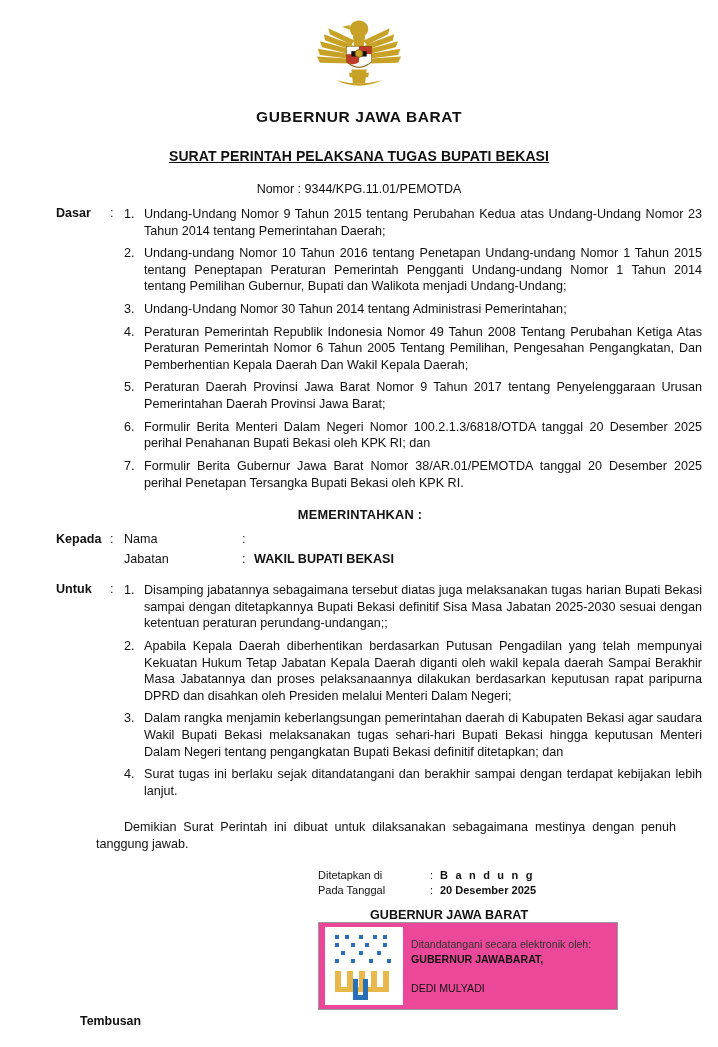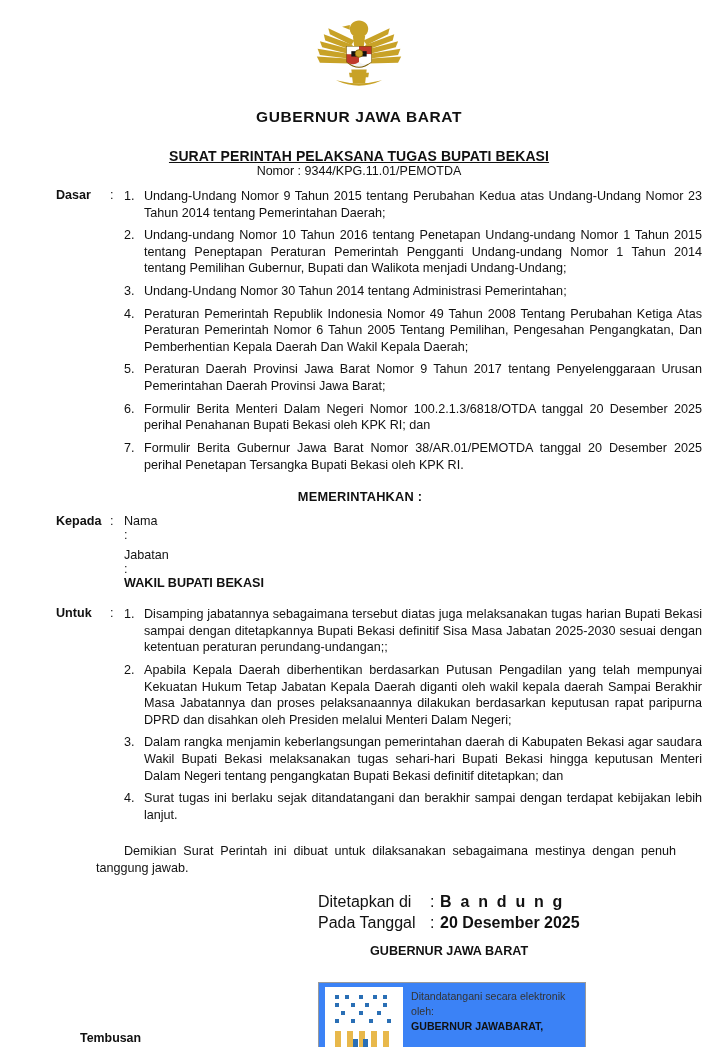--- a/index.html
+++ b/index.html
@@ -46,21 +46,21 @@
     text-align: center;
     font-weight: bold;
     font-size: 14px;
     text-decoration: underline;
     margin-top: 22px;
     letter-spacing: 0.1px;
   }
   .doc-number {
     text-align: center;
     font-size: 12.5px;
-    margin-top: 0;
+    margin-top: 18px;
   }
   
   .content {
     padding: 0 12px 0 14px;
     box-sizing: border-box;
   }
   .row {
     display: flex;
     align-items: flex-start;
     margin-top: 10px;
@@ -109,21 +109,20 @@
     letter-spacing: 0.2px;
   }
   
   .kepada-lines {
     font-size: 12.6px;
   }
   .kepada-line {
     display: flex;
     align-items: flex-start;
     margin-bottom: 6px;
-    flex-direction: column;
   }
   .kepada-line .k-key {
     width: 118px;
     flex: none;
   }
   .kepada-line .k-colon {
     width: 12px;
     flex: none;
   }
   .kepada-line .k-val {
@@ -140,21 +139,21 @@
     padding-right: 26px;
     text-indent: 28px;
   }
   
   .sig-block {
     margin-top: 16px;
     padding-left: 300px;
   }
   .sig-line {
     display: flex;
-    font-size: 16px;
+    font-size: 11px;
     margin-bottom: 3px;
   }
   .sig-line .s-key {
     width: 112px;
     flex: none;
   }
   .sig-line .s-colon {
     width: 10px;
     flex: none;
   }
@@ -166,29 +165,29 @@
     letter-spacing: 2.2px;
   }
   .sig-gov {
     font-size: 12.6px;
     font-weight: bold;
     margin-top: 12px;
     margin-left: 52px;
   }
   
   .esign {
-    margin-top: 24px;
+    margin-top: 0;
     margin-left: 0px;
-    width: 268px;
+    width: 300px;
     height: 88px;
     border: 1px solid #9a9a9a;
     display: flex;
     align-items: center;
     box-sizing: border-box;
-    background: #3b82f6;
+    background: #ec4899;
   }
   .esign .qr {
     width: 78px;
     height: 78px;
     margin: 0 8px 0 6px;
     flex: none;
     position: relative;
   }
   .esign .etxt {
     font-size: 10.6px;
@@ -196,21 +195,21 @@
   }
   .esign .etxt .e1 { color: #333; }
   .esign .etxt .e2 { font-weight: bold; }
   .esign .etxt .e3 {
     margin-top: 14px;
     font-weight: normal;
   }
   .footer-stub {
     position: absolute;
     left: 80px;
-    bottom: 2px;
+    bottom: 19px;
     font-size: 12.4px;
     font-weight: bold;
     color: #111;
   }
 </style>
 </head>
 <body>
 
 <div class="page">
 

